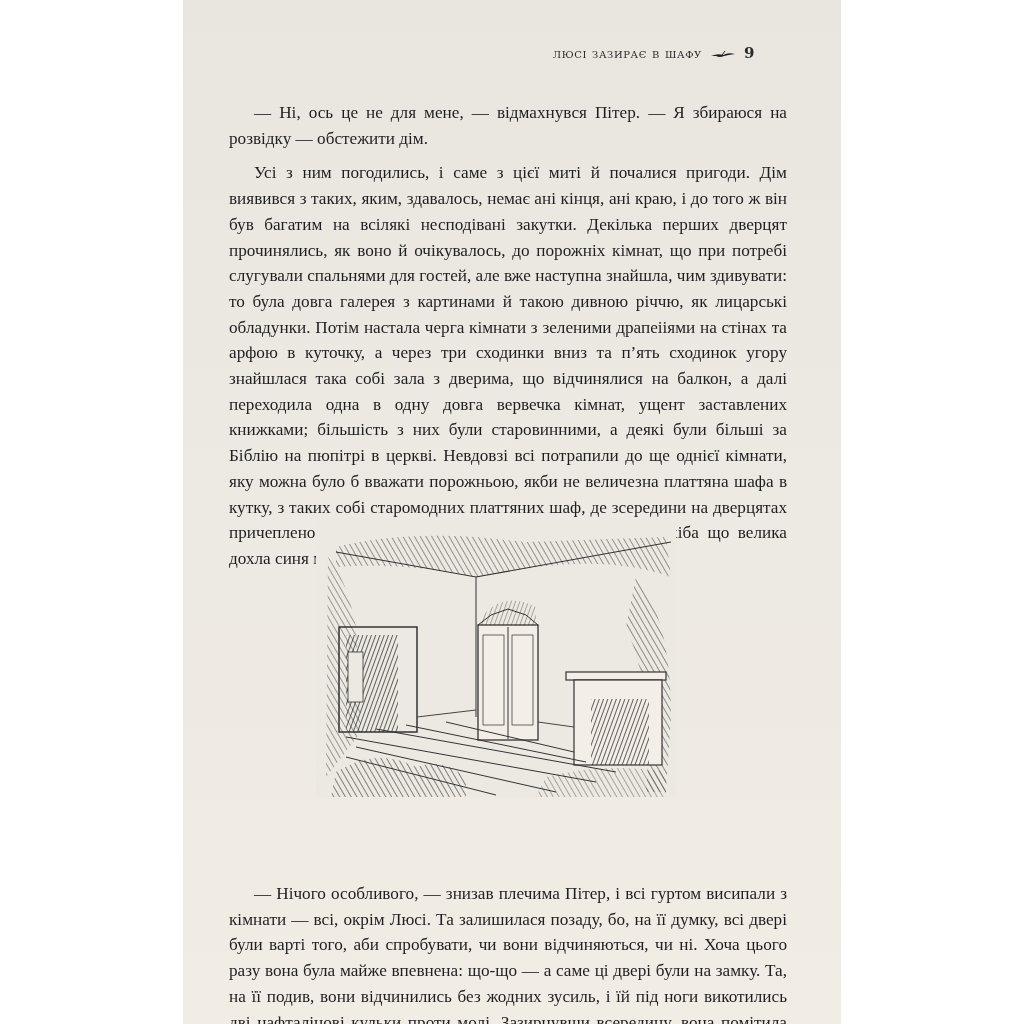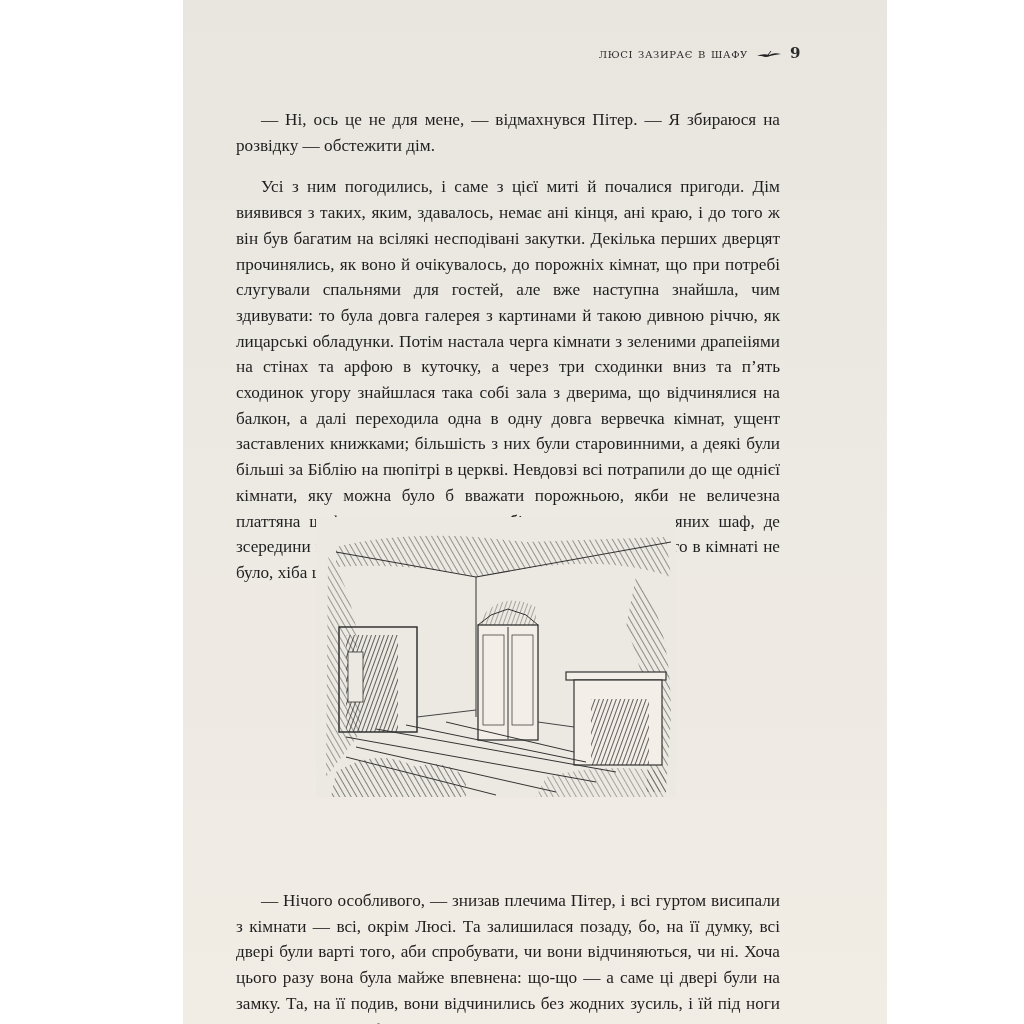--- a/index.html
+++ b/index.html
@@ -3,36 +3,35 @@
 <meta charset="utf-8">
 <style>
   html, body { margin: 0; padding: 0; }
   body {
     width: 1024px; height: 1024px; background: #ffffff; position: relative; overflow: hidden;
   }
   .page {
     position: absolute; left: 183px; top: 0; width: 658px; height: 1024px;
     background: #ece9e2;
     background-image: linear-gradient(180deg, #e9e6e0 0%, #ece9e3 40%, #f1ece4 100%);
-    padding-left: 46px;
   }
   .running-head {
     position: absolute; right: 86px; top: 44px;
     font-family: "DejaVu Serif", serif; font-size: 13px; letter-spacing: 0.6px;
     color: #2a2a2a; display: flex; align-items: center; gap: 8px;
   }
   .running-head .title { font-variant: small-caps; text-transform: lowercase; font-size: 14px; }
   .running-head .ornament { display: inline-block; width: 26px; height: 10px; }
   .running-head .pageno { font-weight: bold; font-size: 15px; }
   .text-block {
     position: absolute; left: 37px; width: 576px;
     font-family: "Liberation Serif", serif; font-size: 17.2px; line-height: 25.7px;
     color: #1f1f1f; text-align: justify;
   }
-  .text-block p { margin: 16px; text-indent: 25px; hyphens: manual; }
+  .text-block p { margin: 9px; text-indent: 25px; hyphens: manual; }
   .block-1 { top: 91px; }
   .block-2 { top: 872px; }
   .illustration {
     position: absolute; left: 133px; top: 517px; width: 360px; height: 280px;
   }
 </style>
 </head>
 <body>
 
 <div class="page">

